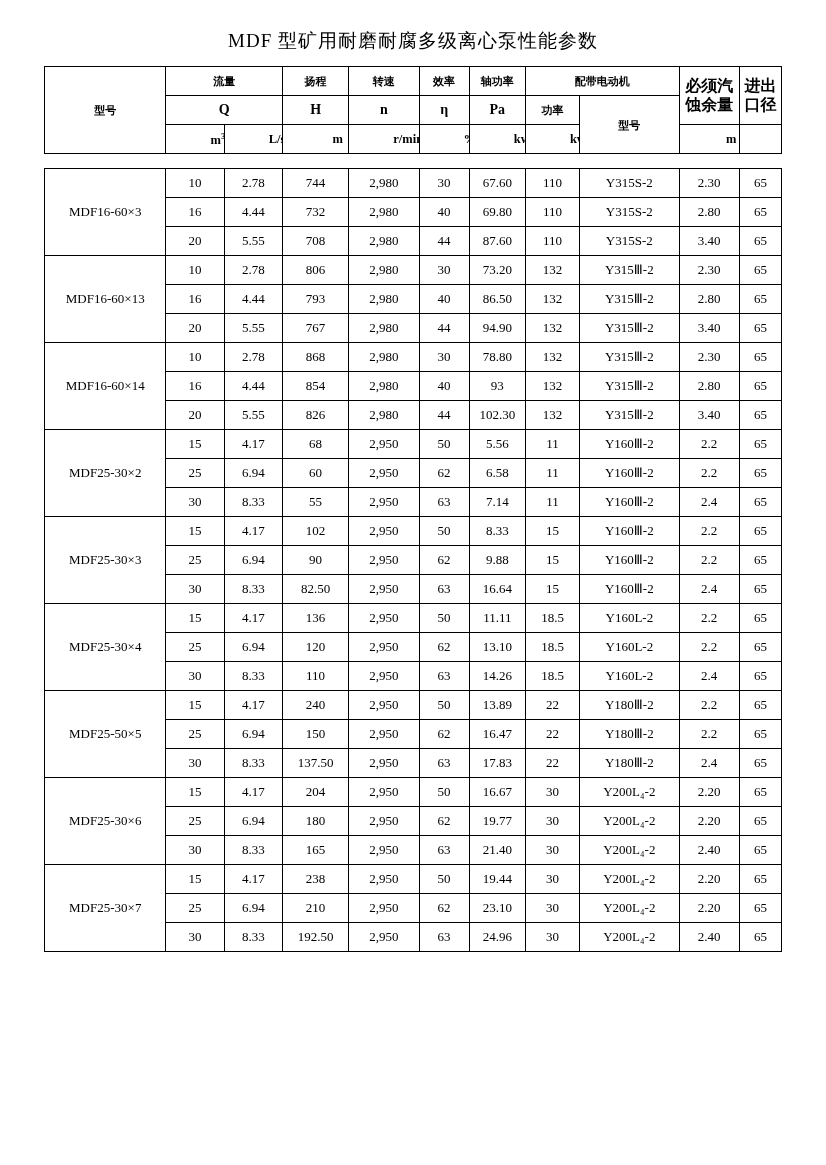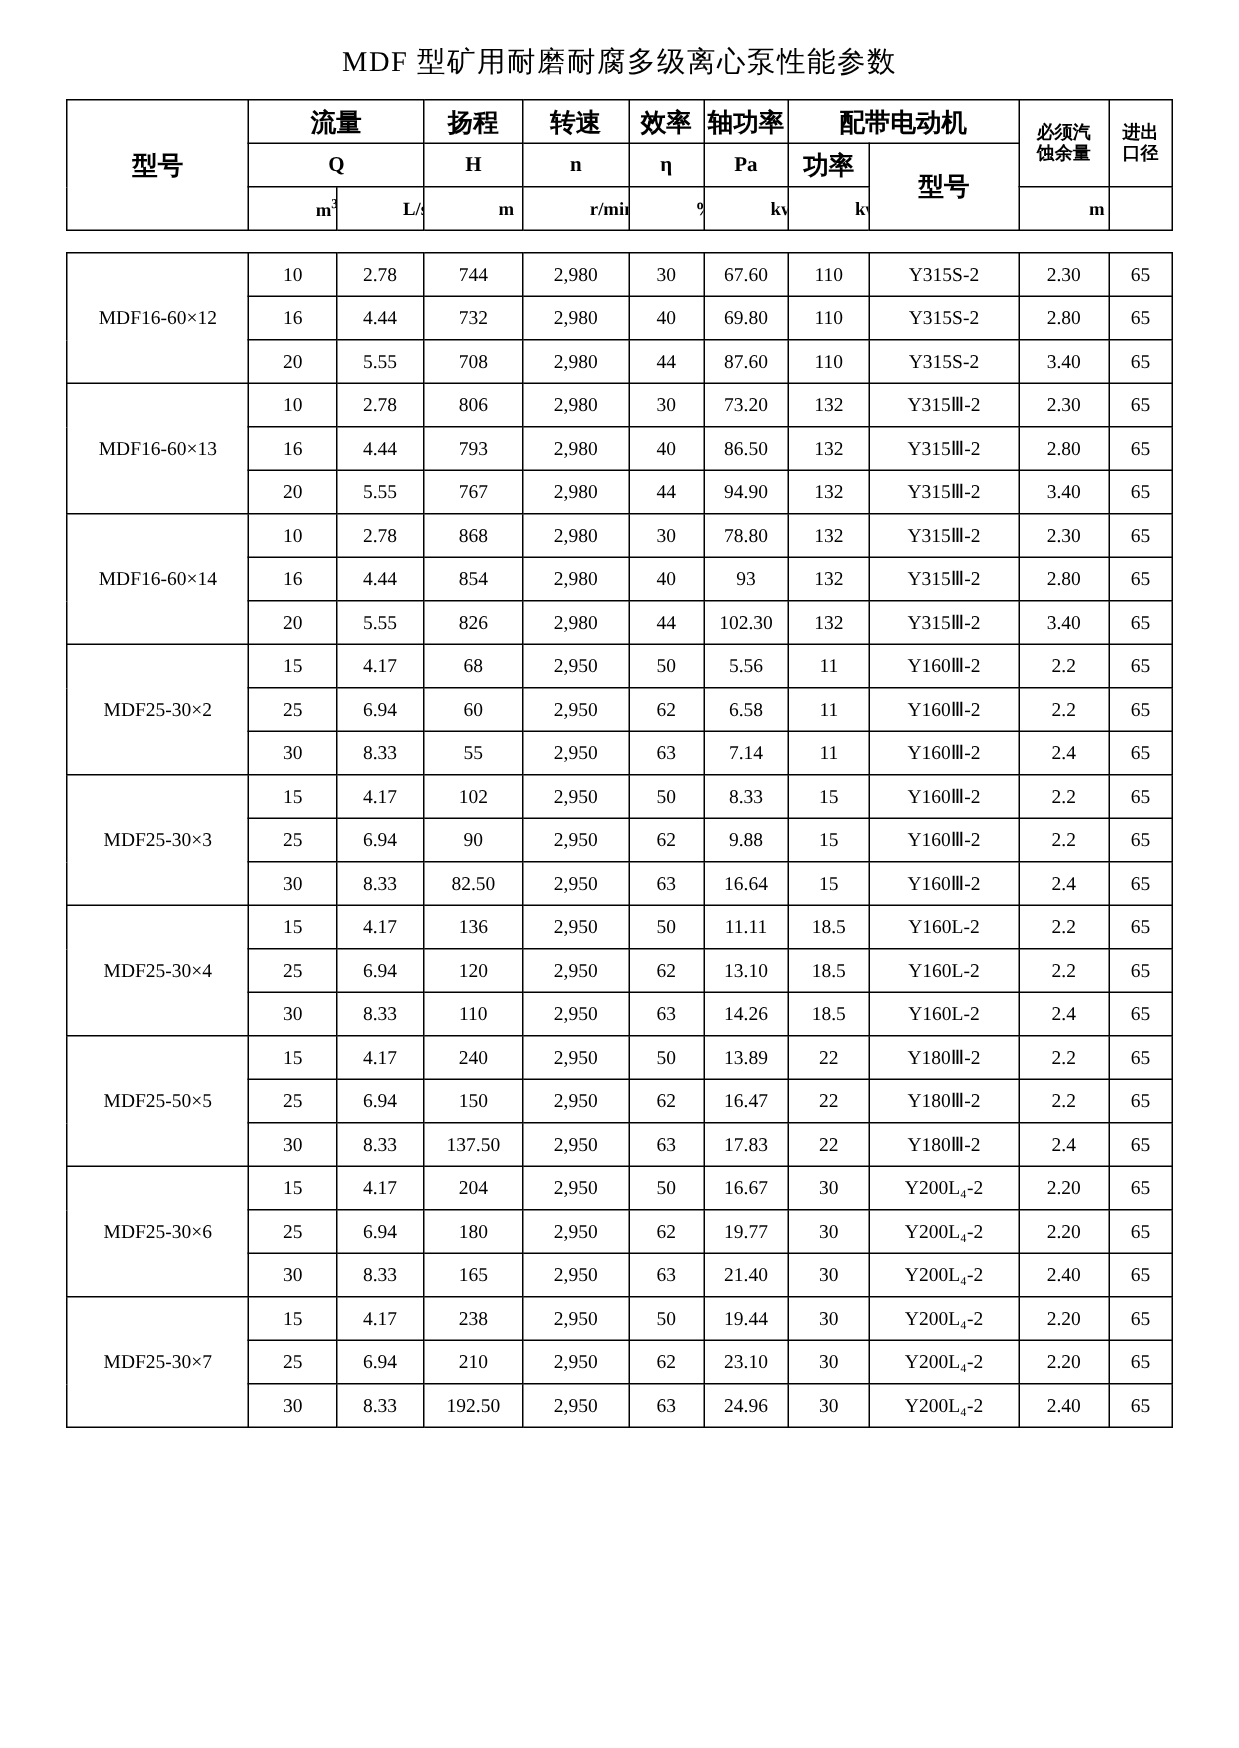--- a/index.html
+++ b/index.html
@@ -42,38 +42,38 @@
     font-family: "Liberation Serif", serif;
     padding: 0;
     height: 28px;
     font-weight: normal;
     overflow: hidden;
     white-space: nowrap;
   }
   .hdr-cn {
     font-family: Liberation Mono, monospace;
     font-weight: bold;
-    font-size: 17px;
+    font-size: 11px;
   }
   .hdr-sym {
     font-family: "Liberation Serif", serif;
     font-weight: bold;
     font-size: 14px;
   }
   .hdr-unit {
     font-family: "Liberation Serif", serif;
     font-weight: bold;
     font-size: 12.5px;
     margin-left: 44px;
   }
   .hdr-two-line {
     line-height: 1.15;
     font-family: "DejaVu Sans", sans-serif;
     font-weight: bold;
-    font-size: 12px;
+    font-size: 16px;
   }
   .model-cell {
     font-family: "Liberation Serif", serif;
     font-weight: bold;
     font-size: 13.5px;
     letter-spacing: 0px;
   }
   .grp-top td { border-top: 1px solid #000; }
   .data {
     font-family: "Liberation Serif", serif;
@@ -159,21 +159,21 @@
       <col style="width:70px">
       <col style="width:50px">
       <col style="width:56px">
       <col style="width:54px">
       <col style="width:99px">
       <col style="width:60px">
       <col style="width:42px">
     </colgroup>
     <tbody id="body-rows">
         <tr class="grp-top">
-          <td rowspan="3" class="model-cell">MDF16-60×12</td>
+          <td rowspan="3" class="model-cell">MDF16-60×3</td>
           <td class="data">10</td>
           <td class="data">2.78</td>
           <td class="data">744</td>
           <td class="data">2,980</td>
           <td class="data">30</td>
           <td class="data">67.60</td>
           <td class="data">110</td>
           <td class="data">Y315S-2</td>
           <td class="data">2.30</td>
           <td class="data">65</td>

